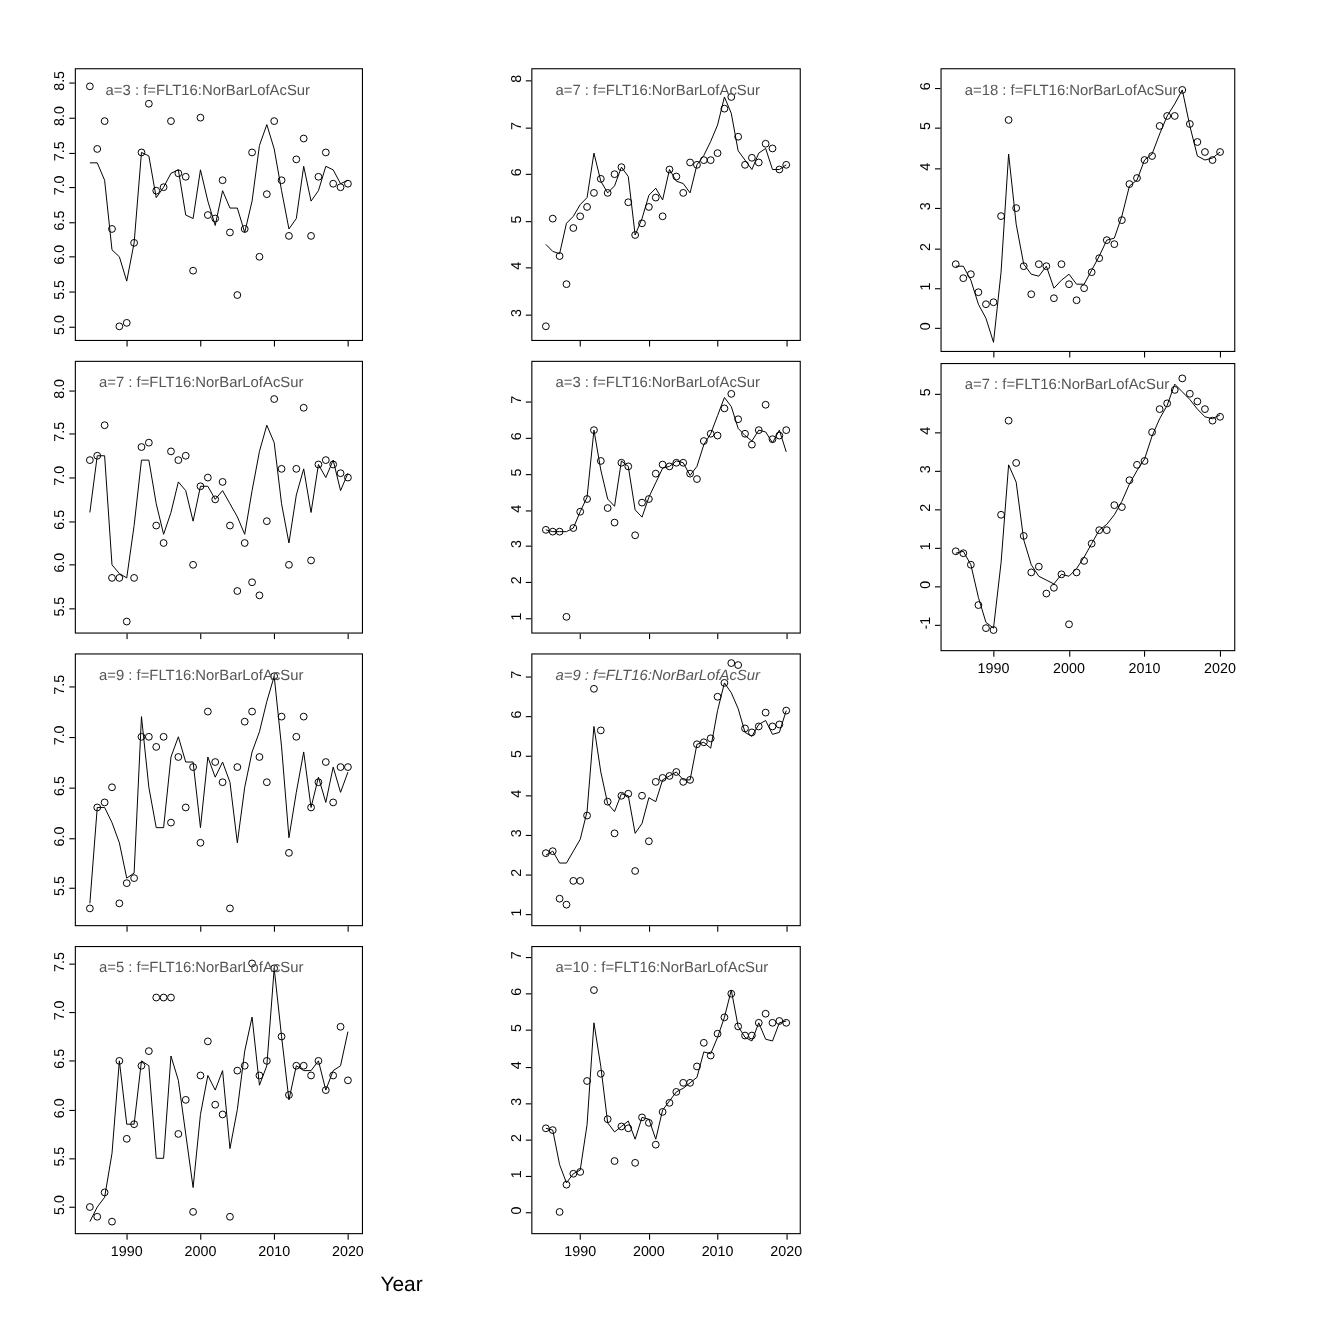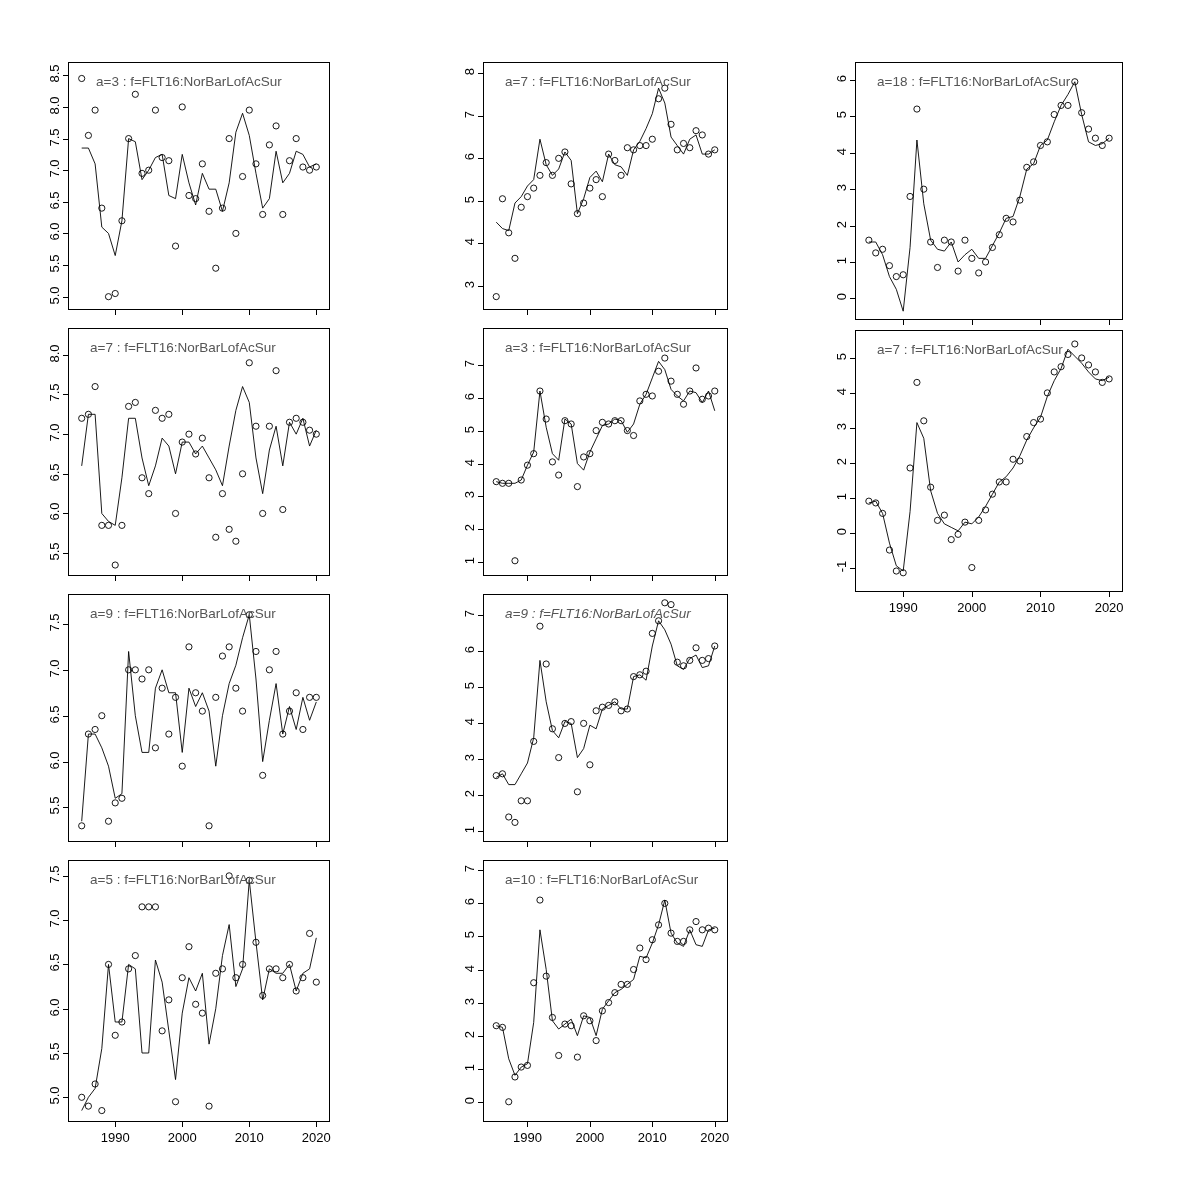--- a/index.html
+++ b/index.html
@@ -794,13 +794,14 @@
       <div class="tickmarkh" style="left:850px;top:357.9577464788732px;width:5px;"></div>
       <div class="tickmark" style="left:903.1891891891892px;top:592px;height:5px;"></div>
       <div class="xtick" style="left:886.1891891891892px;top:600px;width:34px;text-align:center;">1990</div>
       <div class="tickmark" style="left:971.8378378378378px;top:592px;height:5px;"></div>
       <div class="xtick" style="left:954.8378378378378px;top:600px;width:34px;text-align:center;">2000</div>
       <div class="tickmark" style="left:1040.4864864864865px;top:592px;height:5px;"></div>
       <div class="xtick" style="left:1023.4864864864865px;top:600px;width:34px;text-align:center;">2010</div>
       <div class="tickmark" style="left:1109.1351351351352px;top:592px;height:5px;"></div>
       <div class="xtick" style="left:1092.1351351351352px;top:600px;width:34px;text-align:center;">2020</div>
     </div>
+    <div class="xlabel" style="left:0;top:1158px;width:730px;text-align:center;">Year</div>
   </div>
 
 </body></html>

